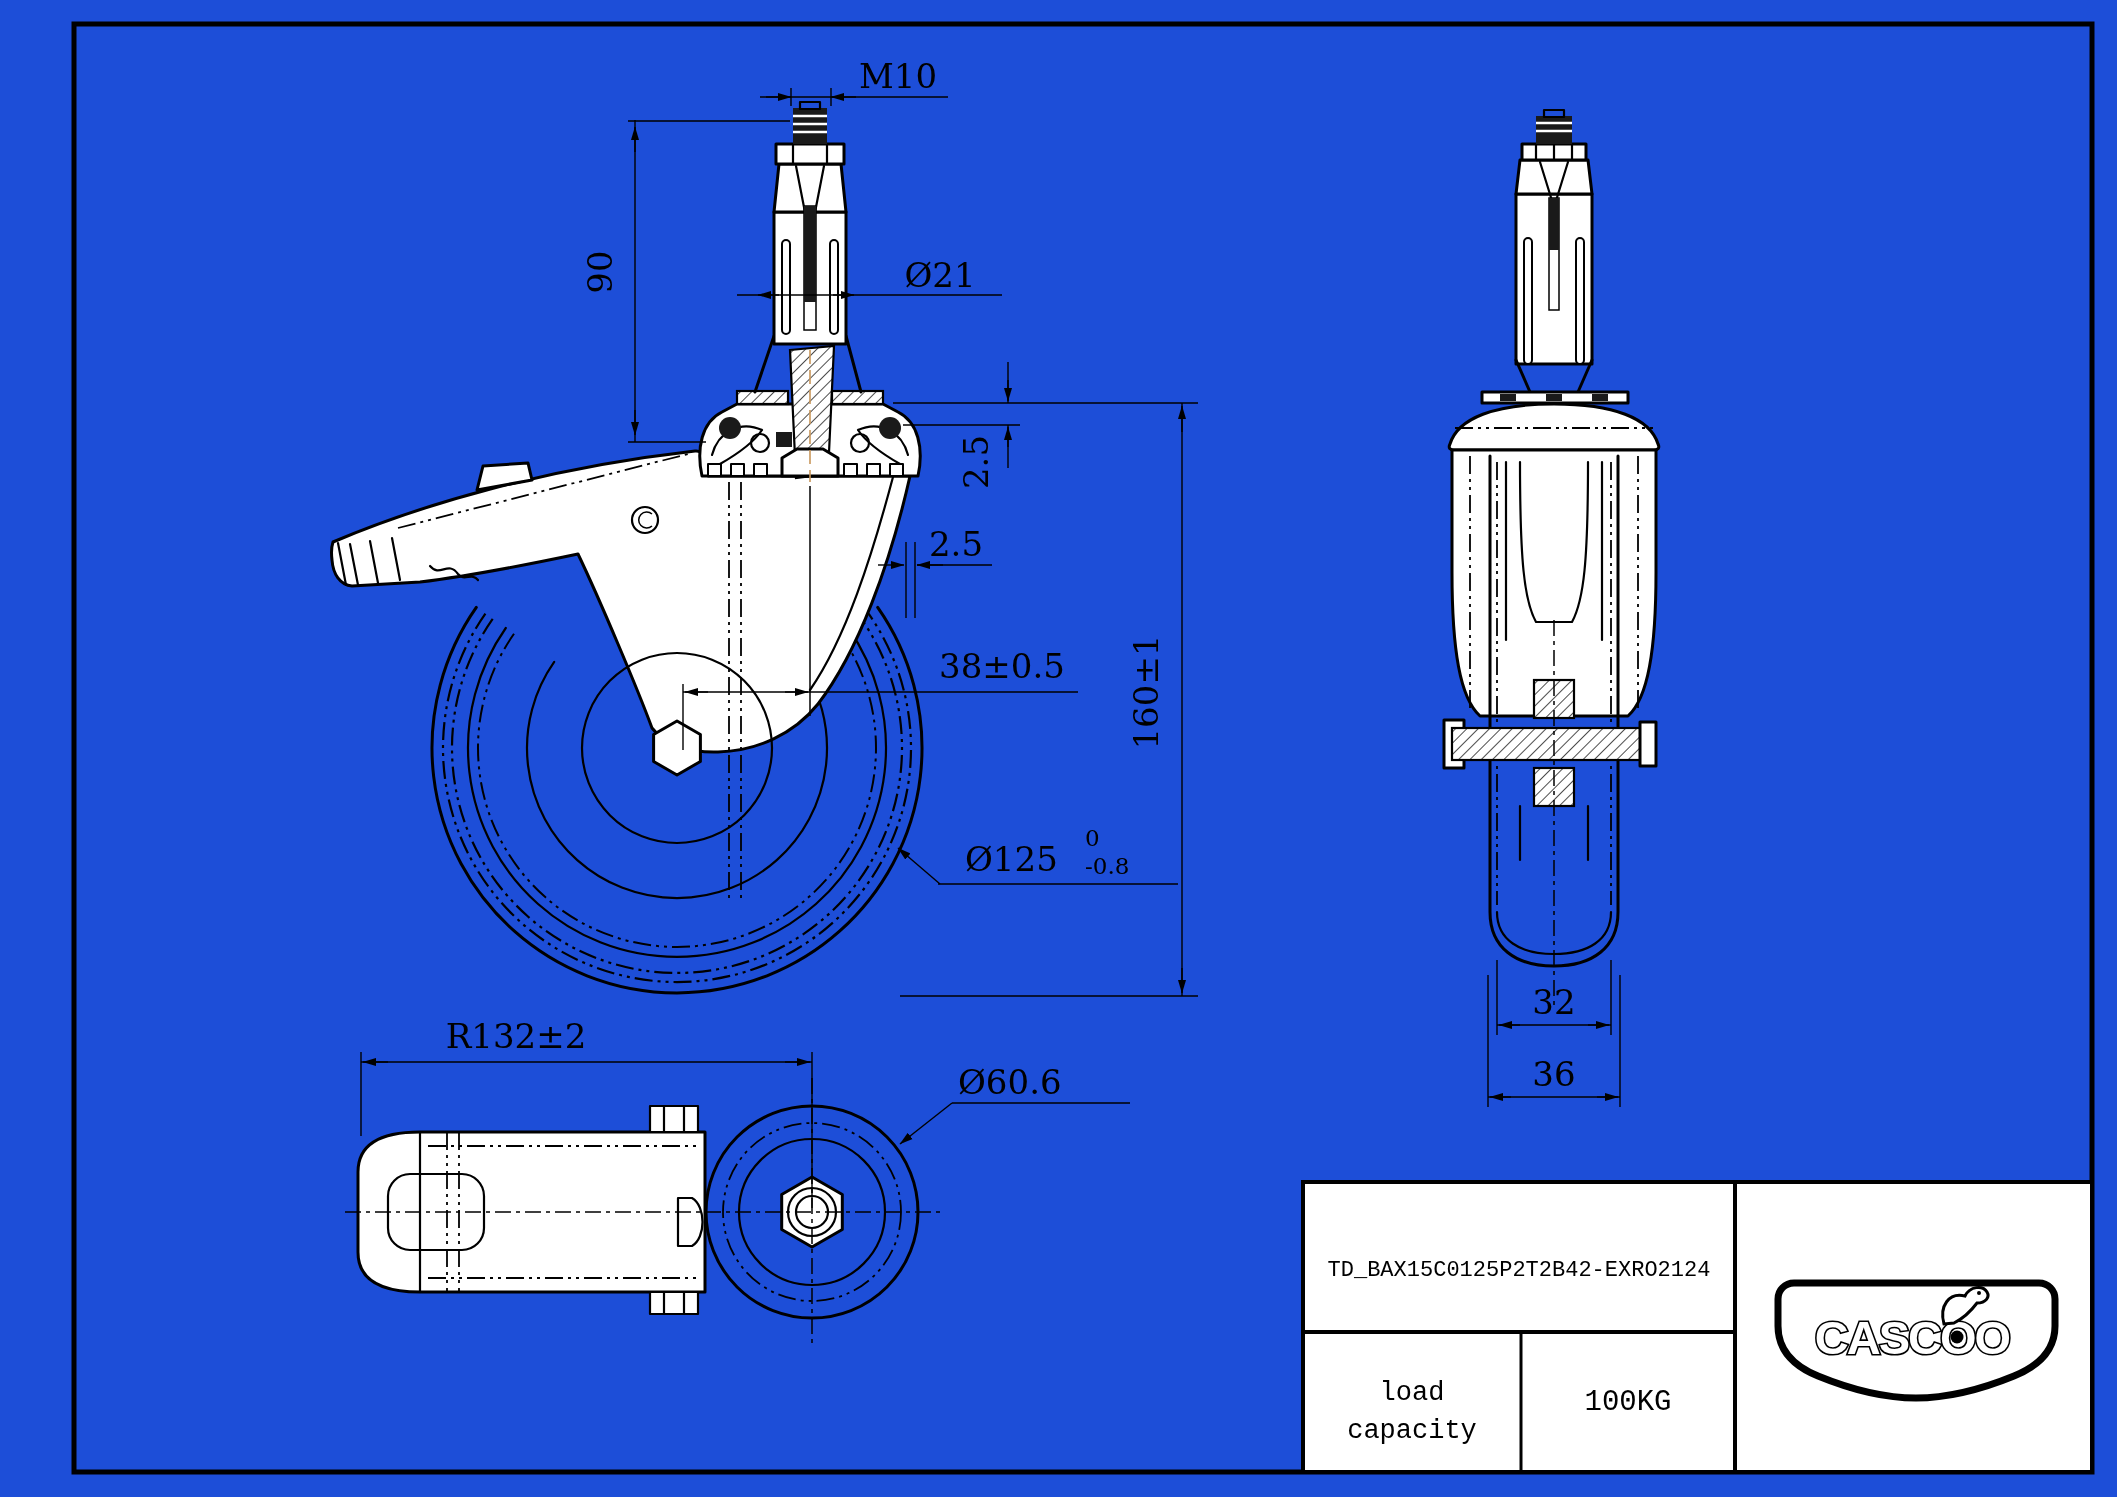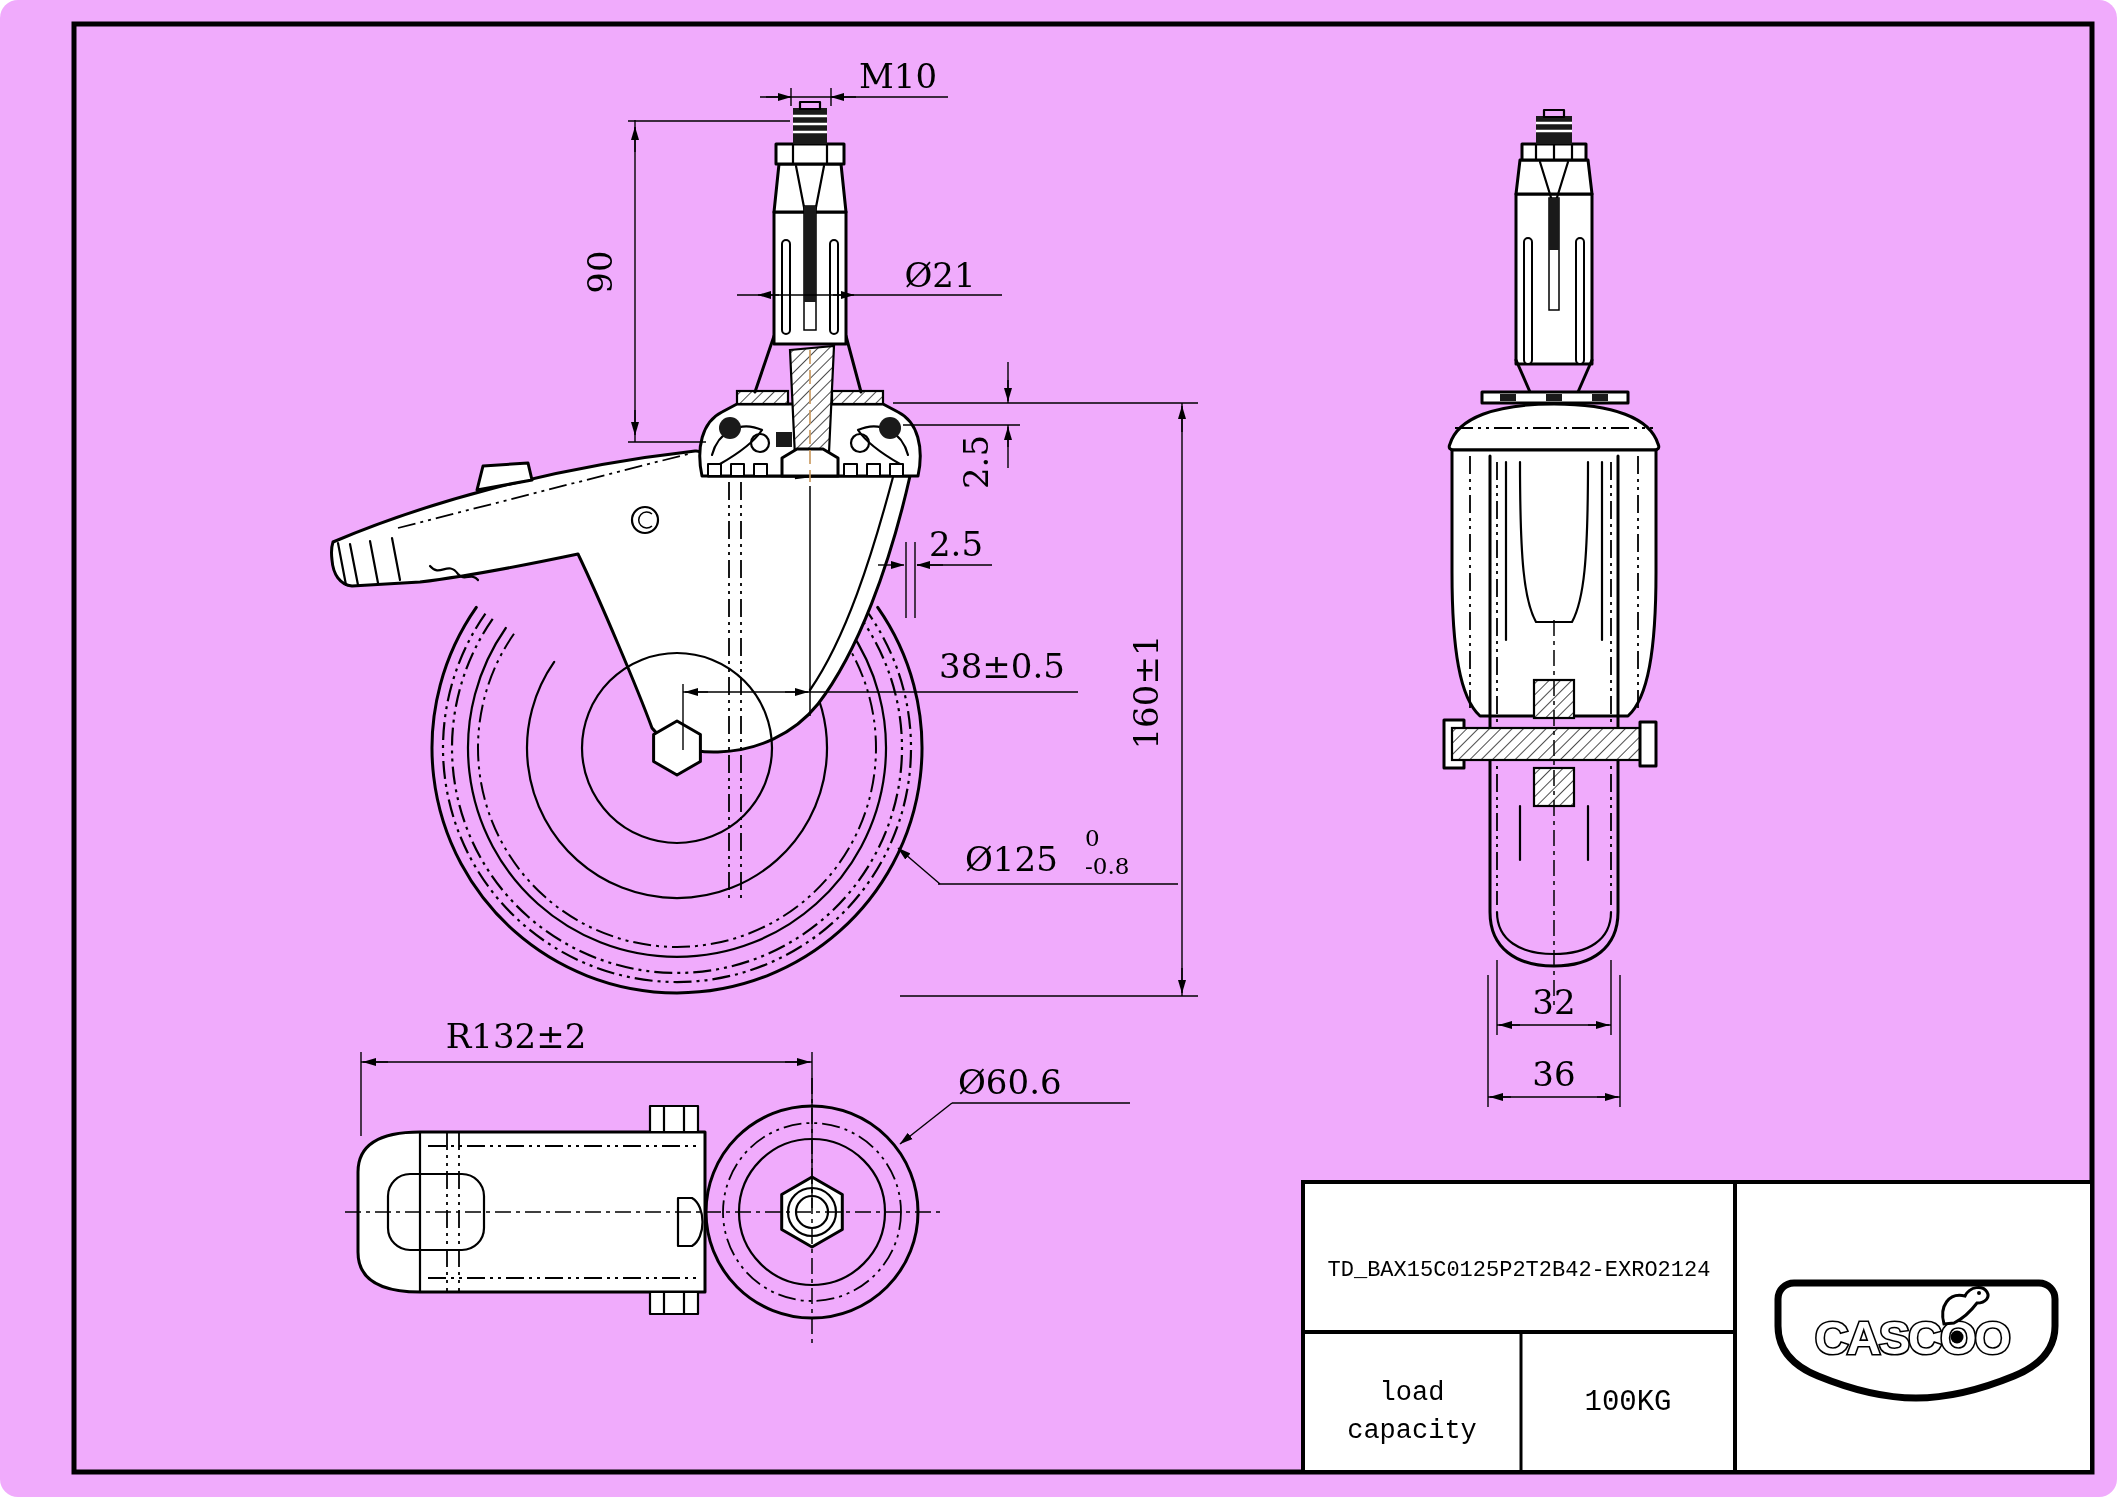--- a/index.html
+++ b/index.html
@@ -1,16 +1,16 @@
 <!DOCTYPE html>
 <html><head>
 <meta charset="utf-8">
 <style>
   html,body{margin:0;padding:0;background:#ffffff;}
-  .page{width:2117px;height:1497px;position:relative;background:#f0abfc;overflow:hidden;border-radius:18px;}
+  .page{width:2117px;height:1497px;position:relative;background:#1d4ed8;overflow:hidden;}
   svg{display:block;}
   .of{fill:#fff;stroke:#000;stroke-width:3;stroke-linejoin:round;stroke-linecap:round;}
   .o{fill:none;stroke:#000;stroke-width:3;stroke-linejoin:round;stroke-linecap:round;}
   .o2{fill:none;stroke:#000;stroke-width:2.2;stroke-linejoin:round;stroke-linecap:round;}
   .thin{fill:none;stroke:#000;stroke-width:1.5;}
   .phantom{fill:none;stroke:#000;stroke-width:1.8;stroke-dasharray:18 5 3 5 3 5;}
   .cdash{fill:none;stroke:#000;stroke-width:1.5;stroke-dasharray:16 5 4 5;}
   .accent{fill:none;stroke:#c8965a;stroke-width:1.6;stroke-dasharray:14 6;}
   .hatch{fill:url(#h45);stroke:#000;stroke-width:2.2;}
   .dark{fill:#1a1a1a;stroke:none;}

